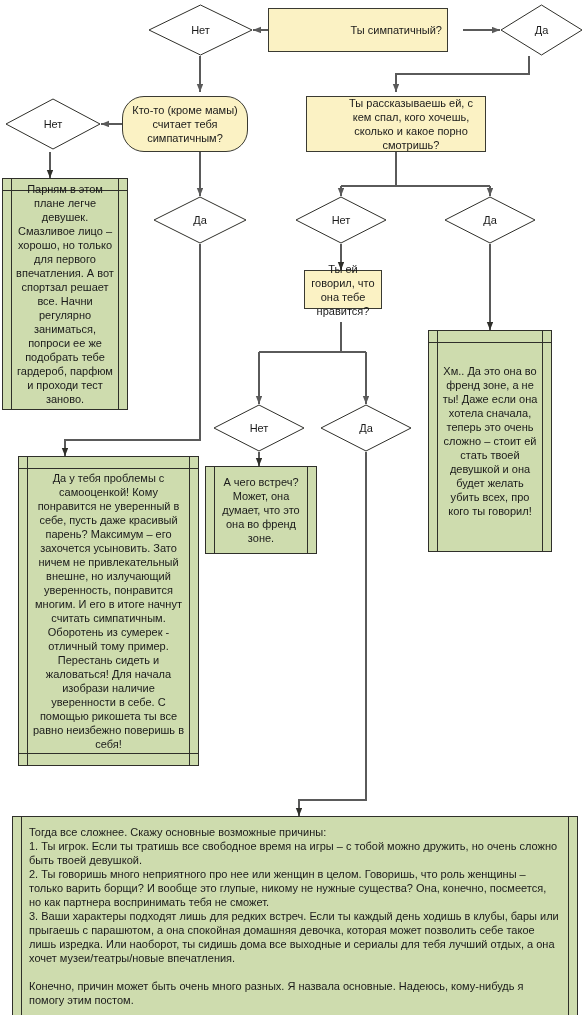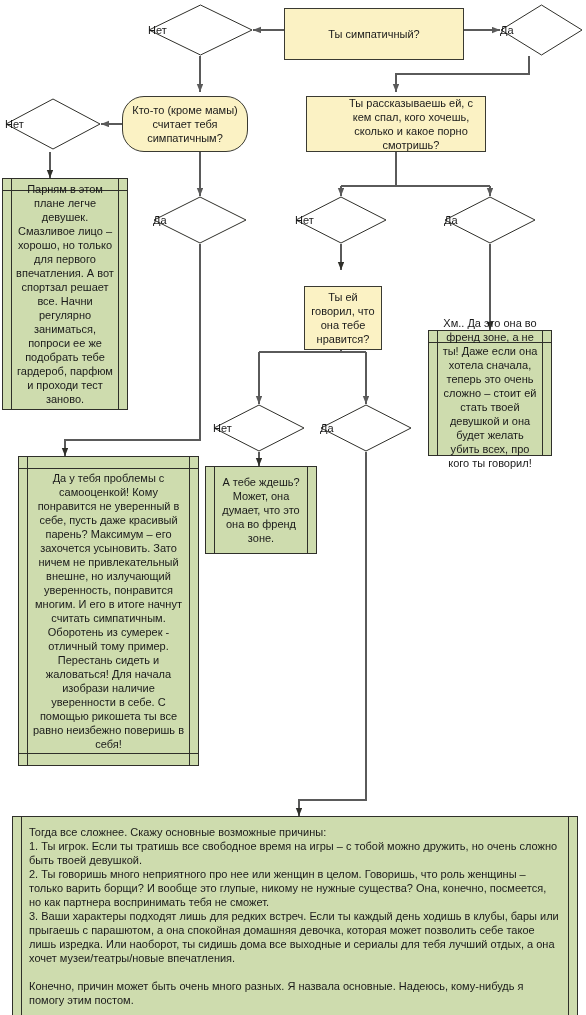--- a/index.html
+++ b/index.html
@@ -93,21 +93,21 @@
   .note.wide .ntext {
     align-items: flex-start;
     text-align: left;
   }
   .note.wide .ntext > span { white-space: pre-line; }
   
   .diamond {
     position: absolute;
     display: flex;
     align-items: center;
-    justify-content: flex-start;
+    justify-content: center;
   }
   .diamond .dshape {
     position: absolute;
     left: 0; top: 0; right: 0; bottom: 0;
   }
   .diamond .dlabel {
     position: relative;
     font-size: 11px;
     line-height: 13px;
     text-align: center;
@@ -166,21 +166,21 @@
     </g>
   </svg>
 
   <div class="diamond" style="left:148px; top:4px; width:105px; height:52px;">
     <svg class="dshape" viewBox="0 0 105 52" xmlns="http://www.w3.org/2000/svg">
       <polygon points="52.5,1 104,26 52.5,51 1,26" fill="#ffffff" stroke="#2f2f2a" stroke-width="1"></polygon>
     </svg>
     <span class="dlabel">Нет</span>
   </div>
 
-  <div class="qbox" style="left:284px; top:8px; width:180px; height:52px;">
+  <div class="qbox" style="left:268px; top:8px; width:180px; height:44px;justify-content:flex-end;">
     <span>Ты симпатичный?</span>
   </div>
 
   <div class="diamond" style="left:500px; top:4px; width:83px; height:52px;">
     <svg class="dshape" viewBox="0 0 83 52" xmlns="http://www.w3.org/2000/svg">
       <polygon points="41.5,1 82,26 41.5,51 1,26" fill="#ffffff" stroke="#2f2f2a" stroke-width="1"></polygon>
     </svg>
     <span class="dlabel">Да</span>
   </div>
 
@@ -222,25 +222,25 @@
     <span class="dlabel">Нет</span>
   </div>
 
   <div class="diamond" style="left:444px; top:196px; width:92px; height:48px;">
     <svg class="dshape" viewBox="0 0 92 48" xmlns="http://www.w3.org/2000/svg">
       <polygon points="46,1 91,24 46,47 1,24" fill="#ffffff" stroke="#2f2f2a" stroke-width="1"></polygon>
     </svg>
     <span class="dlabel">Да</span>
   </div>
 
-  <div class="qbox" style="left:304px; top:270px; width:78px; height:64px;margin-top:16px;">
+  <div class="qbox" style="left:304px; top:270px; width:78px; height:39px;">
     <span>Ты ей говорил, что она тебе нравится?</span>
   </div>
 
-  <div class="note" style="left:428px; top:330px; width:124px; height:126px;">
+  <div class="note" style="left:428px; top:330px; width:124px; height:222px;">
     <span class="rail-l"></span>
     <span class="rail-r"></span>
     <span class="rail-t"></span>
     <span class="ntext">
       <span>Хм.. Да это она во френд зоне, а не ты! Даже если она хотела сначала, теперь это очень сложно – стоит ей стать твоей девушкой и она будет желать убить всех, про кого ты говорил!</span>
     </span>
   </div>
 
   <div class="diamond" style="left:213px; top:404px; width:92px; height:48px;">
     <svg class="dshape" viewBox="0 0 92 48" xmlns="http://www.w3.org/2000/svg">
@@ -263,21 +263,21 @@
     <span class="rail-b"></span>
     <span class="ntext">
       <span>Да у тебя проблемы с самооценкой! Кому понравится не уверенный в себе, пусть даже красивый парень? Максимум – его захочется усыновить. Зато ничем не привлекательный внешне, но излучающий уверенность, понравится многим. И его в итоге начнут считать симпатичным. Оборотень из сумерек - отличный тому пример. Перестань сидеть и жаловаться! Для начала изобрази наличие уверенности в себе. С помощью рикошета ты все равно неизбежно поверишь в себя!</span>
     </span>
   </div>
 
   <div class="note" style="left:205px; top:466px; width:112px; height:88px;">
     <span class="rail-l"></span>
     <span class="rail-r"></span>
     <span class="ntext">
-      <span>А тебе ждешь? Может, она думает, что это она во френд зоне.</span>
+      <span>А чего встреч? Может, она думает, что это она во френд зоне.</span>
     </span>
   </div>
 
   <div class="note wide" style="left:12px; top:816px; width:566px; height:204px;">
     <span class="rail-l"></span>
     <span class="rail-r"></span>
     <span class="ntext" style="left:16px; right:16px; top:8px; bottom:8px;">
       <span>                    Тогда все сложнее. Скажу основные возможные причины:
 1. Ты игрок. Если ты тратишь все свободное время на игры – с тобой можно дружить, но очень сложно быть твоей девушкой.
 2. Ты говоришь много неприятного про нее или женщин в целом. Говоришь, что роль женщины – только варить борщи? И вообще это глупые, никому не нужные существа? Она, конечно, посмеется, но как партнера воспринимать тебя не сможет.

